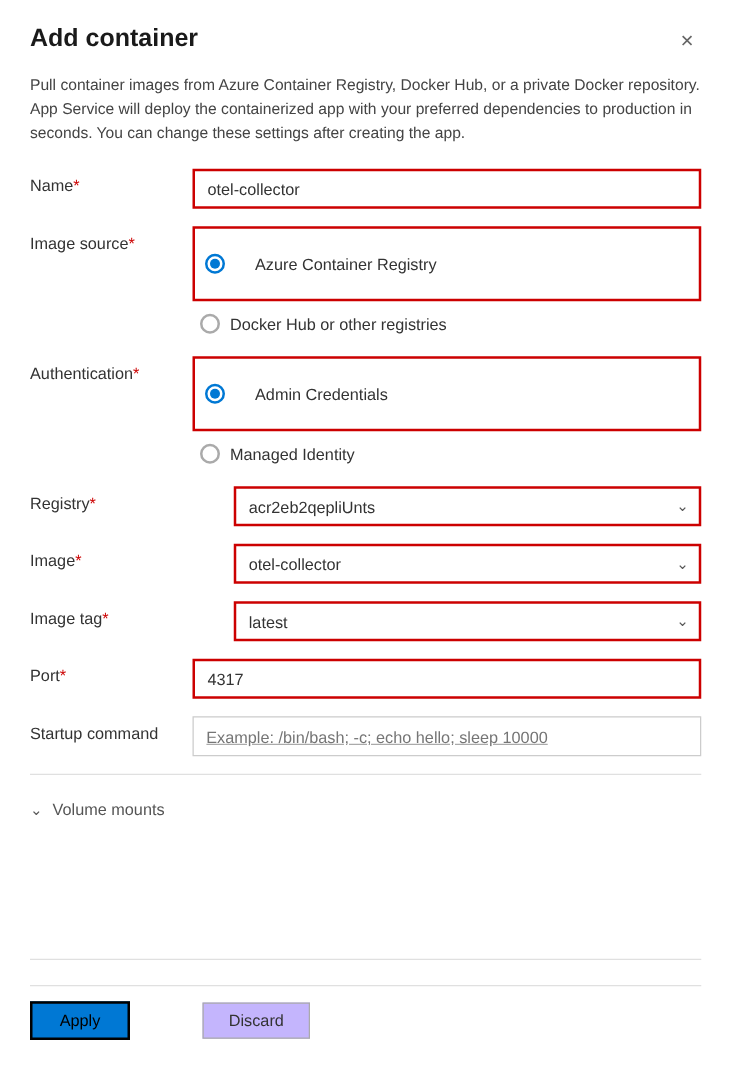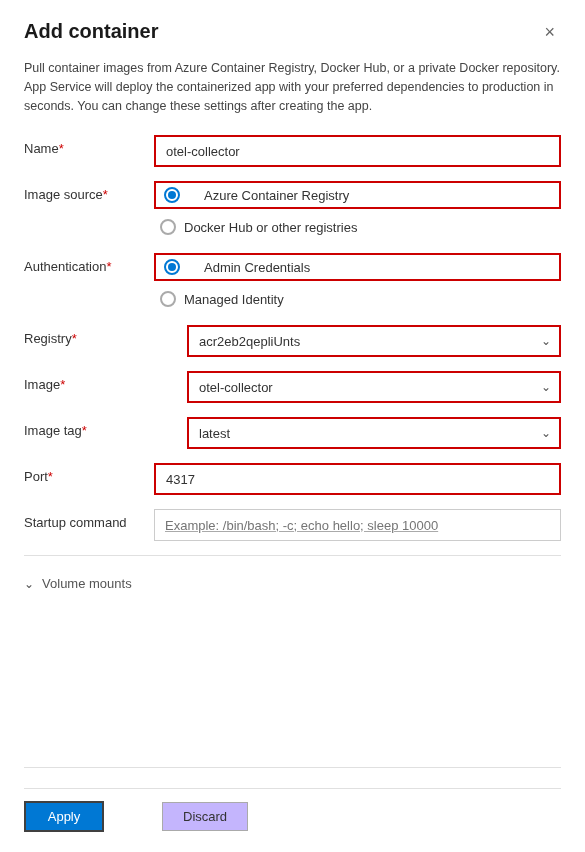--- a/index.html
+++ b/index.html
@@ -94,21 +94,21 @@
     }
     .radio-option {
       display: flex;
       align-items: center;
       gap: 8px;
       padding: 4px 6px;
       cursor: pointer;
     }
     .radio-option.highlighted {
       border: 2px solid #c00;
-      padding: 4px 8px;
+      padding: 20px 8px;
       gap: 24px;
     }
     .radio-circle {
       width: 16px;
       height: 16px;
       border-radius: 50%;
       border: 2px solid #0078d4;
       display: flex;
       align-items: center;
       justify-content: center;
@@ -178,22 +178,22 @@
     .footer {
       display: flex;
       gap: 10px;
       align-items: center;
       padding-top: 12px;
       border-top: 1px solid #e0e0e0;
       margin-top: 8px;
     }
     .btn-apply {
       background: #0078d4;
-      color: #ffffff;
-      border: 2px solid #404040;
+      color: #000000;
+      border: 2px solid #000000;
       padding: 6px 20px;
       font-size: 13px;
       cursor: pointer;
       font-weight: 500;
       min-width: 80px;
     }
     .btn-discard {
       background: #c4b5fd;
       color: #333;
       border: 1px solid #aaa;

